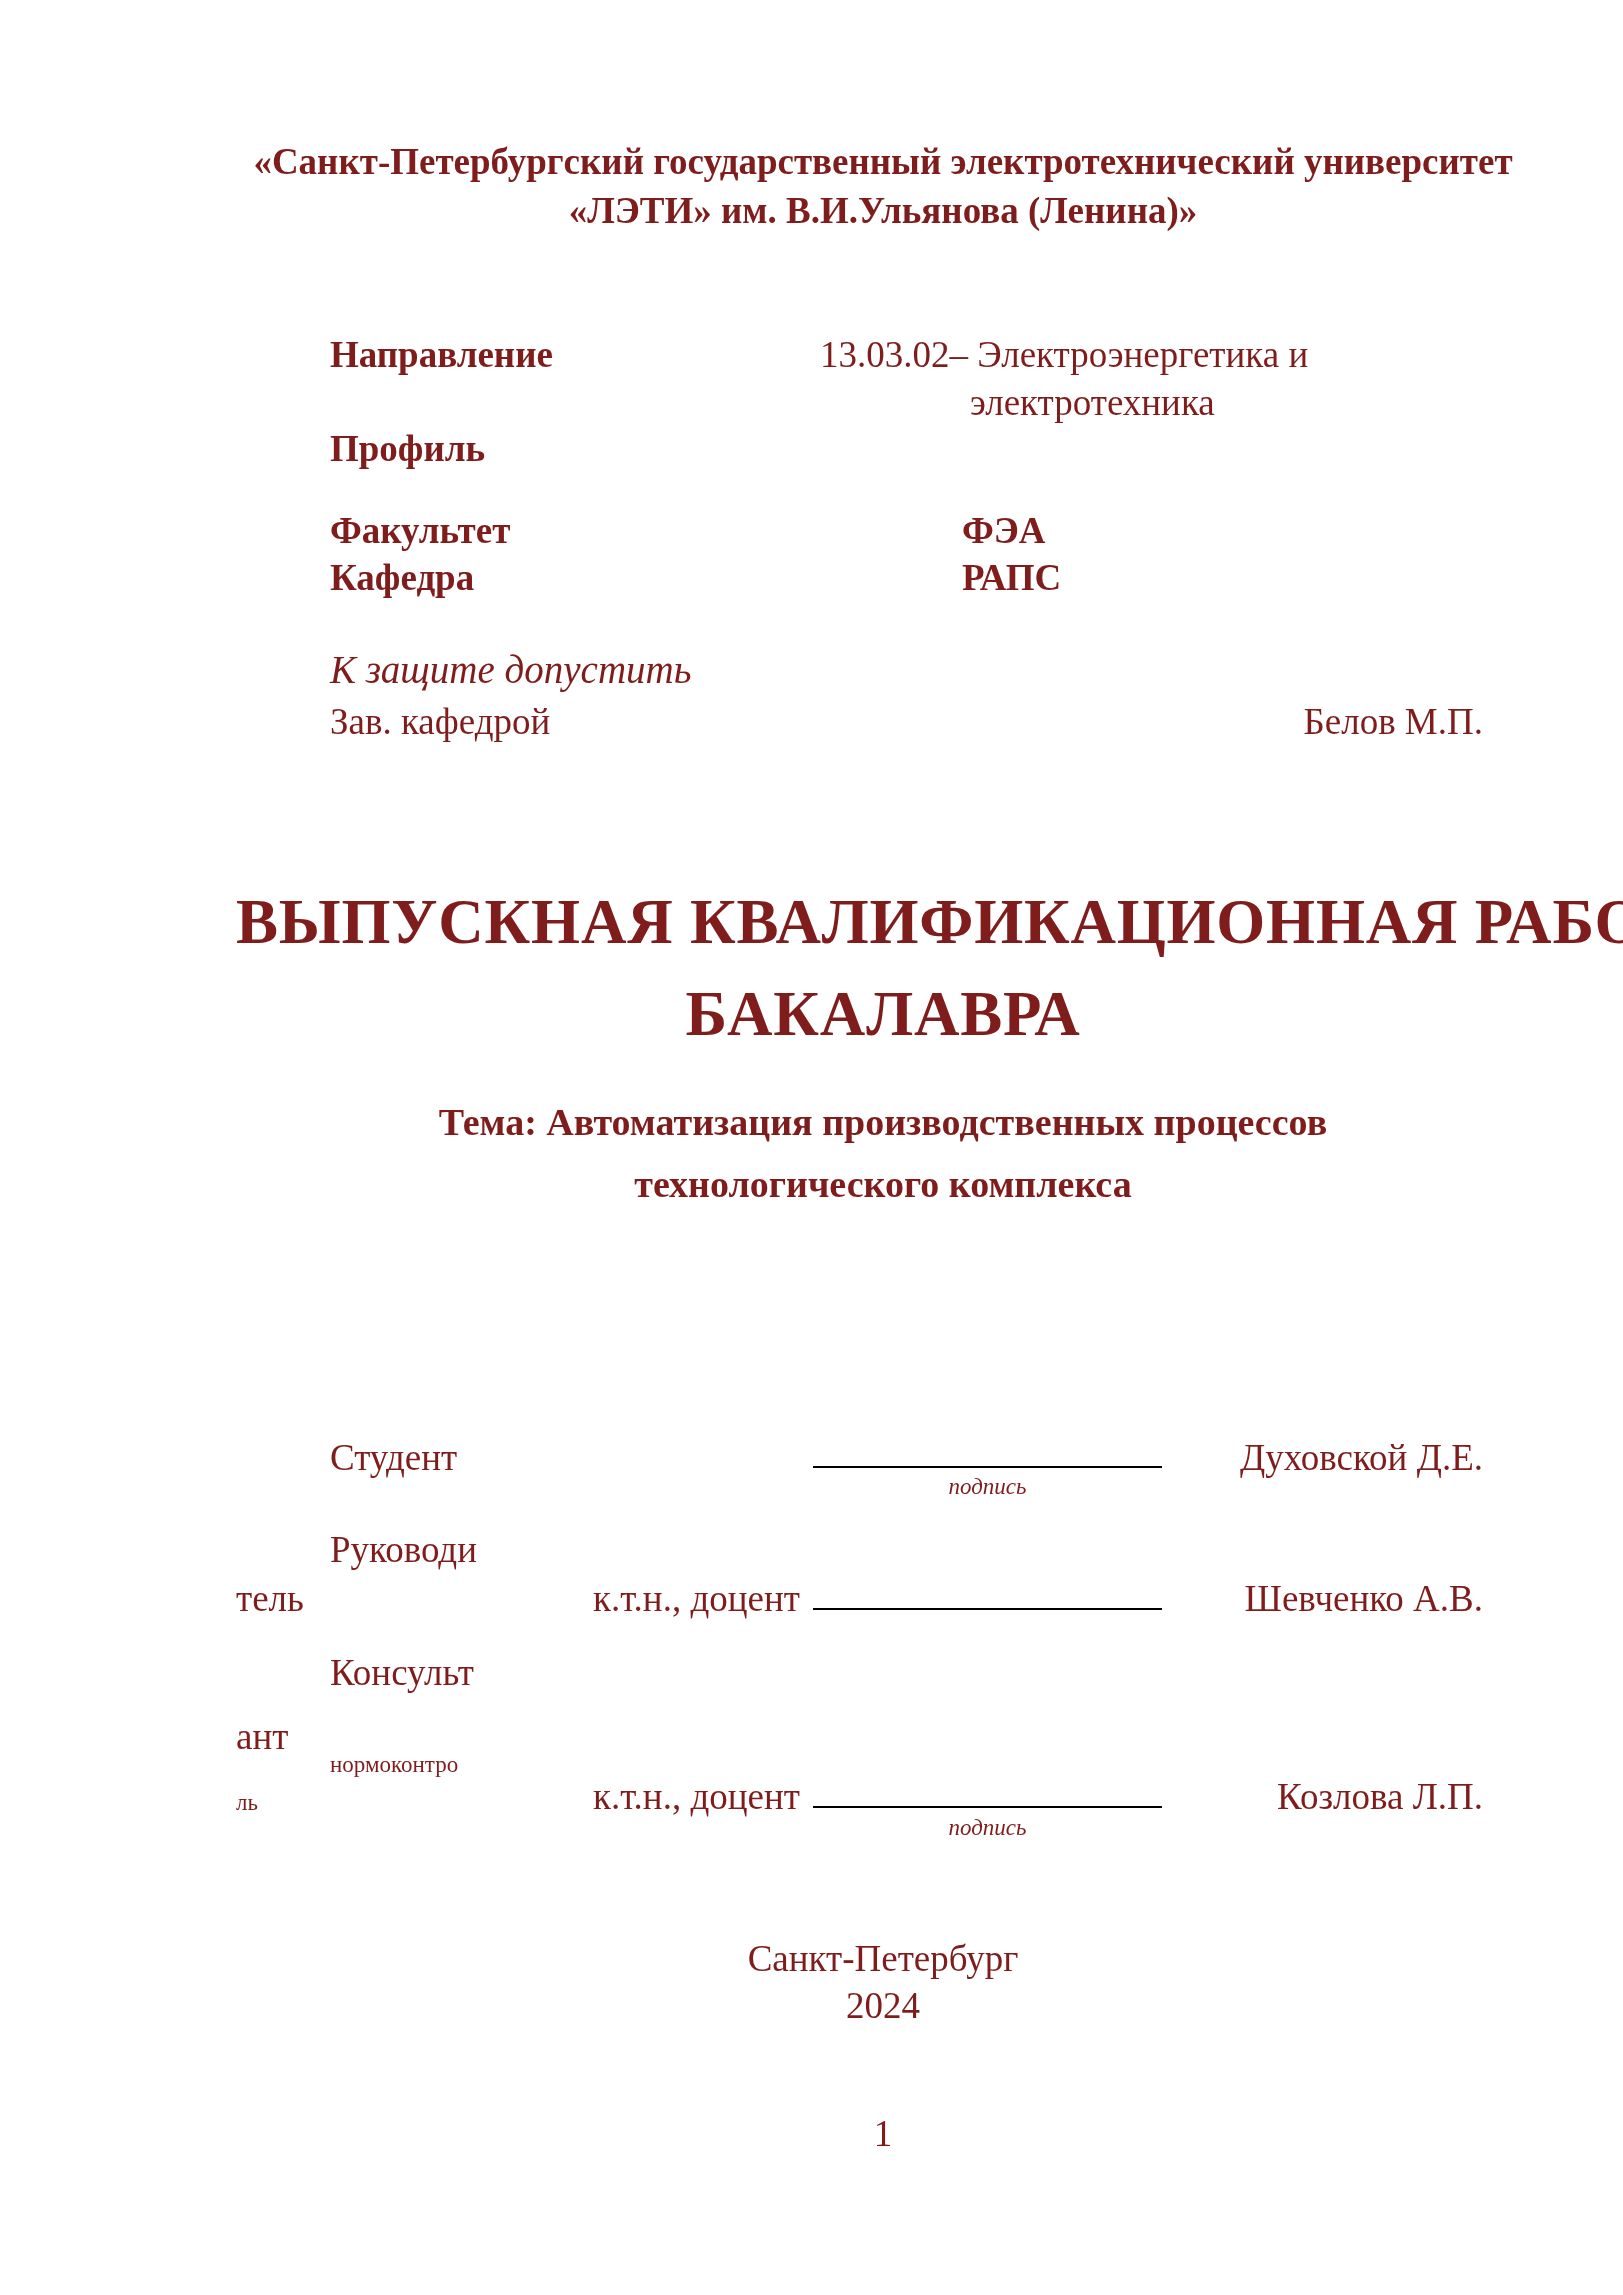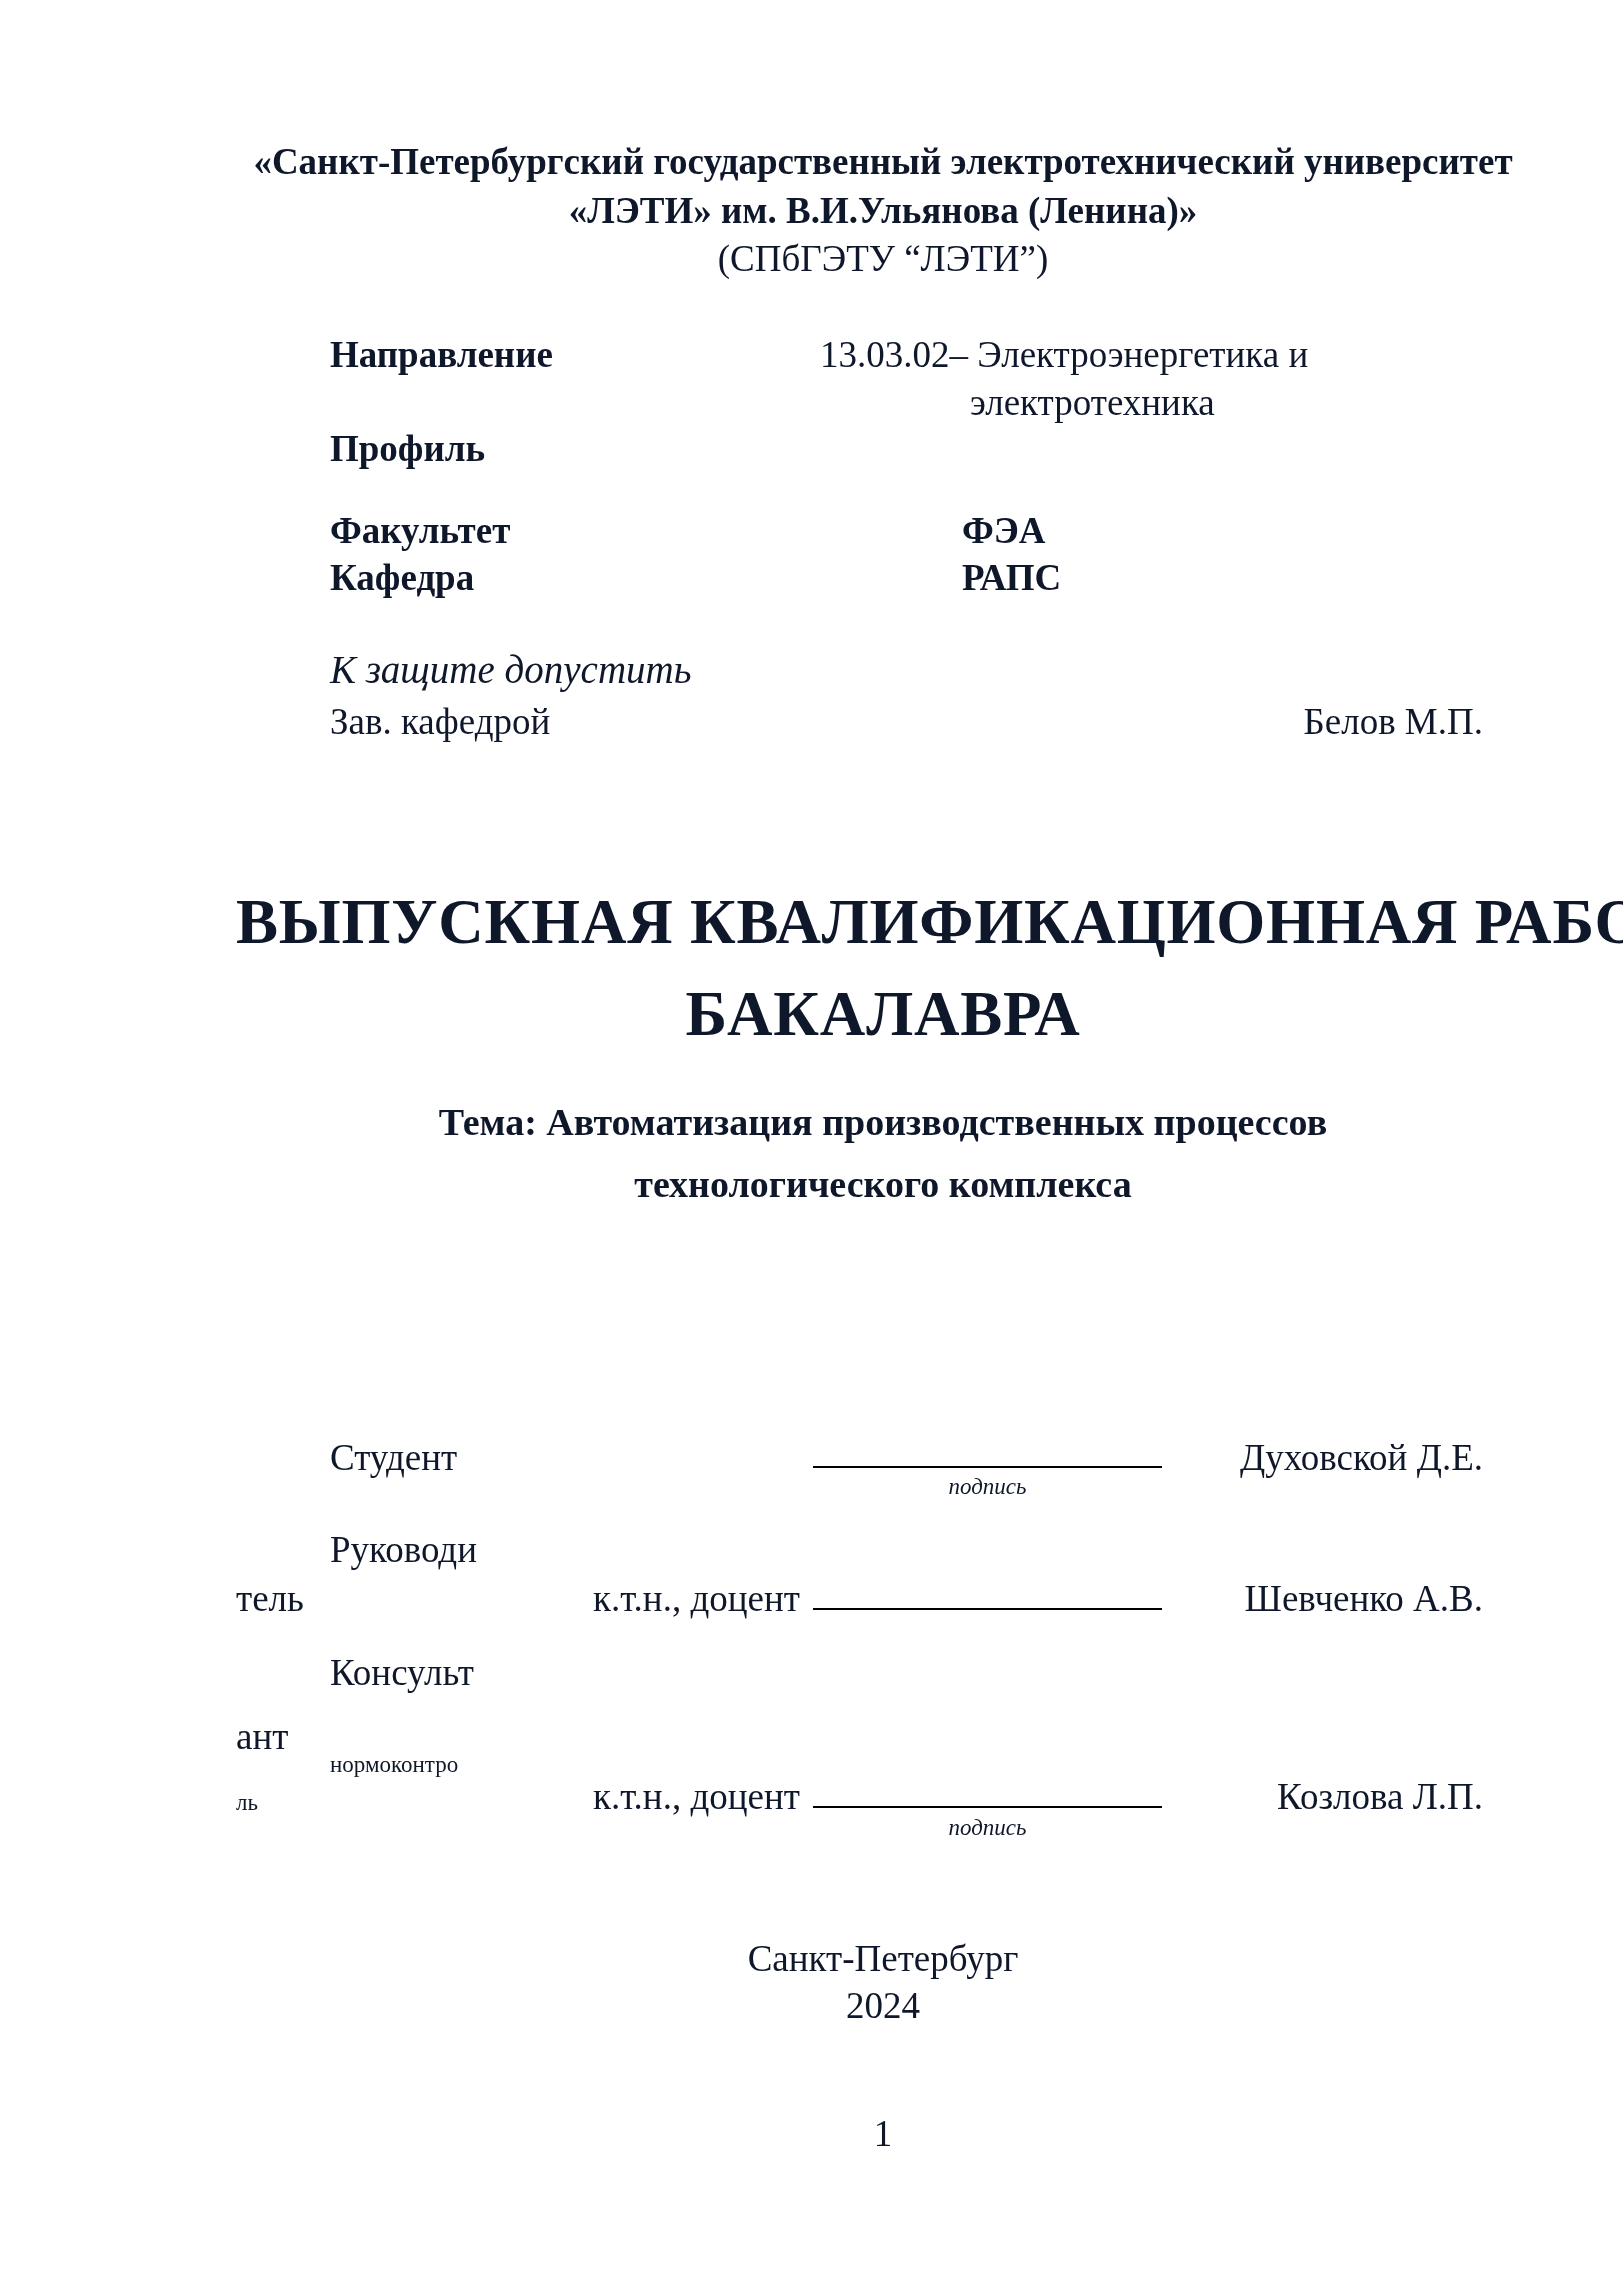--- a/index.html
+++ b/index.html
@@ -5,21 +5,21 @@
   html, body {
     margin: 0;
     padding: 0;
     background: #ffffff;
   }
   .page {
     position: relative;
     width: 1623px;
     height: 2295px;
     background: #ffffff;
-    color: #0f172a;
+    color: #7f1d1d;
     font-family: "Liberation Serif", "DejaVu Serif", serif;
     font-size: 37px;
     overflow: hidden;
   }
   .t {
     position: absolute;
     white-space: nowrap;
     line-height: 1.15;
   }
   .b { font-weight: bold; }
@@ -51,21 +51,20 @@
     font-size: 23px;
   }
 </style>
 </head>
 <body>
 
 <div class="page">
 
   <div class="t b center-col" style="top:141px;">«Санкт-Петербургский государственный электротехнический университет</div>
   <div class="t b center-col" style="top:190px;">«ЛЭТИ» им. В.И.Ульянова (Ленина)»</div>
-  <div class="t center-col" style="top:238px;">(СПбГЭТУ “ЛЭТИ”)</div>
 
   <div class="t b" style="left:330px; top:334px;">Направление</div>
   <div class="t" style="left:820px; top:334px;">13.03.02– Электроэнергетика и</div>
   <div class="t" style="left:970px; top:382px;">электротехника</div>
 
   <div class="t b" style="left:330px; top:428px;">Профиль</div>
 
   <div class="t b" style="left:330px; top:510px;">Факультет</div>
   <div class="t b" style="left:962px; top:510px;">ФЭА</div>
 

